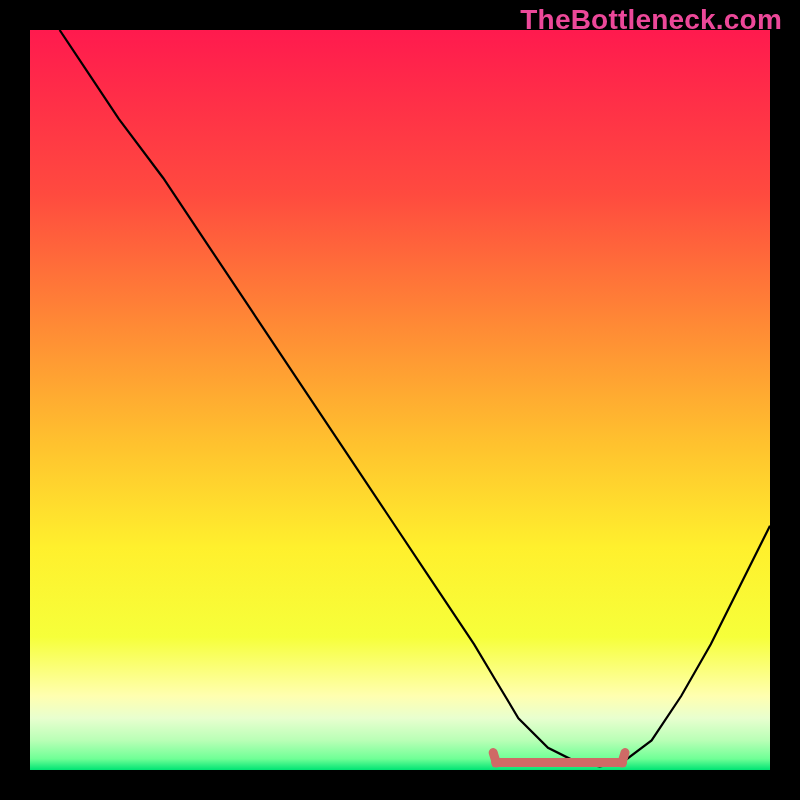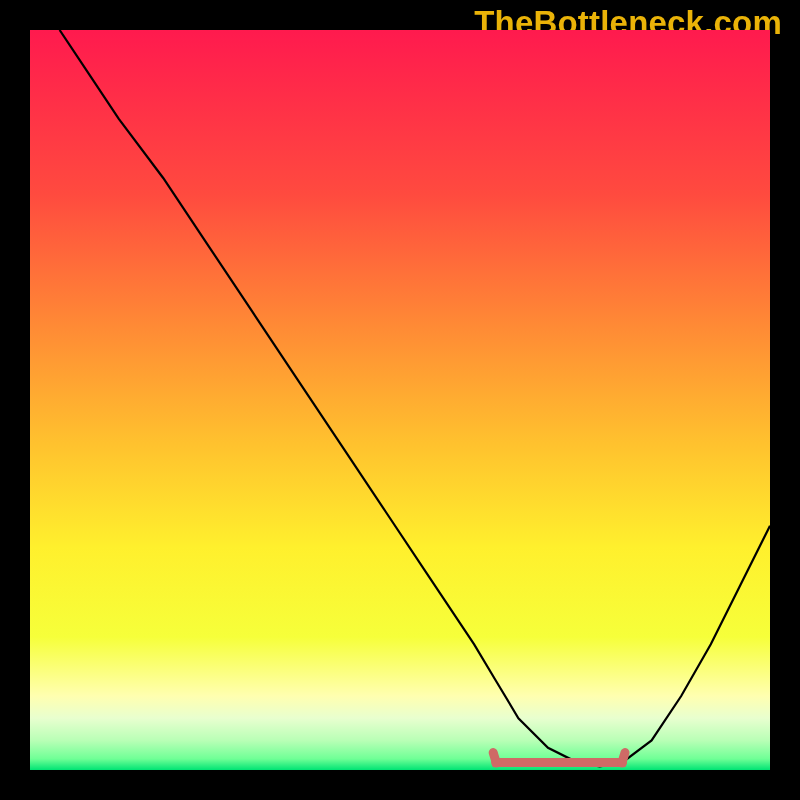--- a/index.html
+++ b/index.html
@@ -1,17 +1,17 @@
 <!DOCTYPE html>
 <html><head>
 <meta charset="utf-8">
 <style>
   html,body{margin:0;padding:0;width:800px;height:800px;background:#000;overflow:hidden;font-family:Arial,Helvetica,sans-serif}
   .frame{position:absolute;left:0;top:0;width:800px;height:800px;background:#000}
-  .watermark{position:absolute;top:4px;right:18px;color:#eab308;font-size:33px;font-weight:600;letter-spacing:.2px}
+  .watermark{position:absolute;top:4px;right:18px;color:#ec4899;font-size:28px;font-weight:600;letter-spacing:.2px}
   .plot{position:absolute;left:30px;top:30px;width:740px;height:740px}
   .plot svg{display:block}
   .curve{fill:none;stroke:#000;stroke-width:2.2}
   .marker{fill:none;stroke:#cf6a66;stroke-width:9;stroke-linecap:round}
   .marker-dot{fill:#cf6a66}
 </style>
 </head>
 <body>
 
 <div class="frame">

